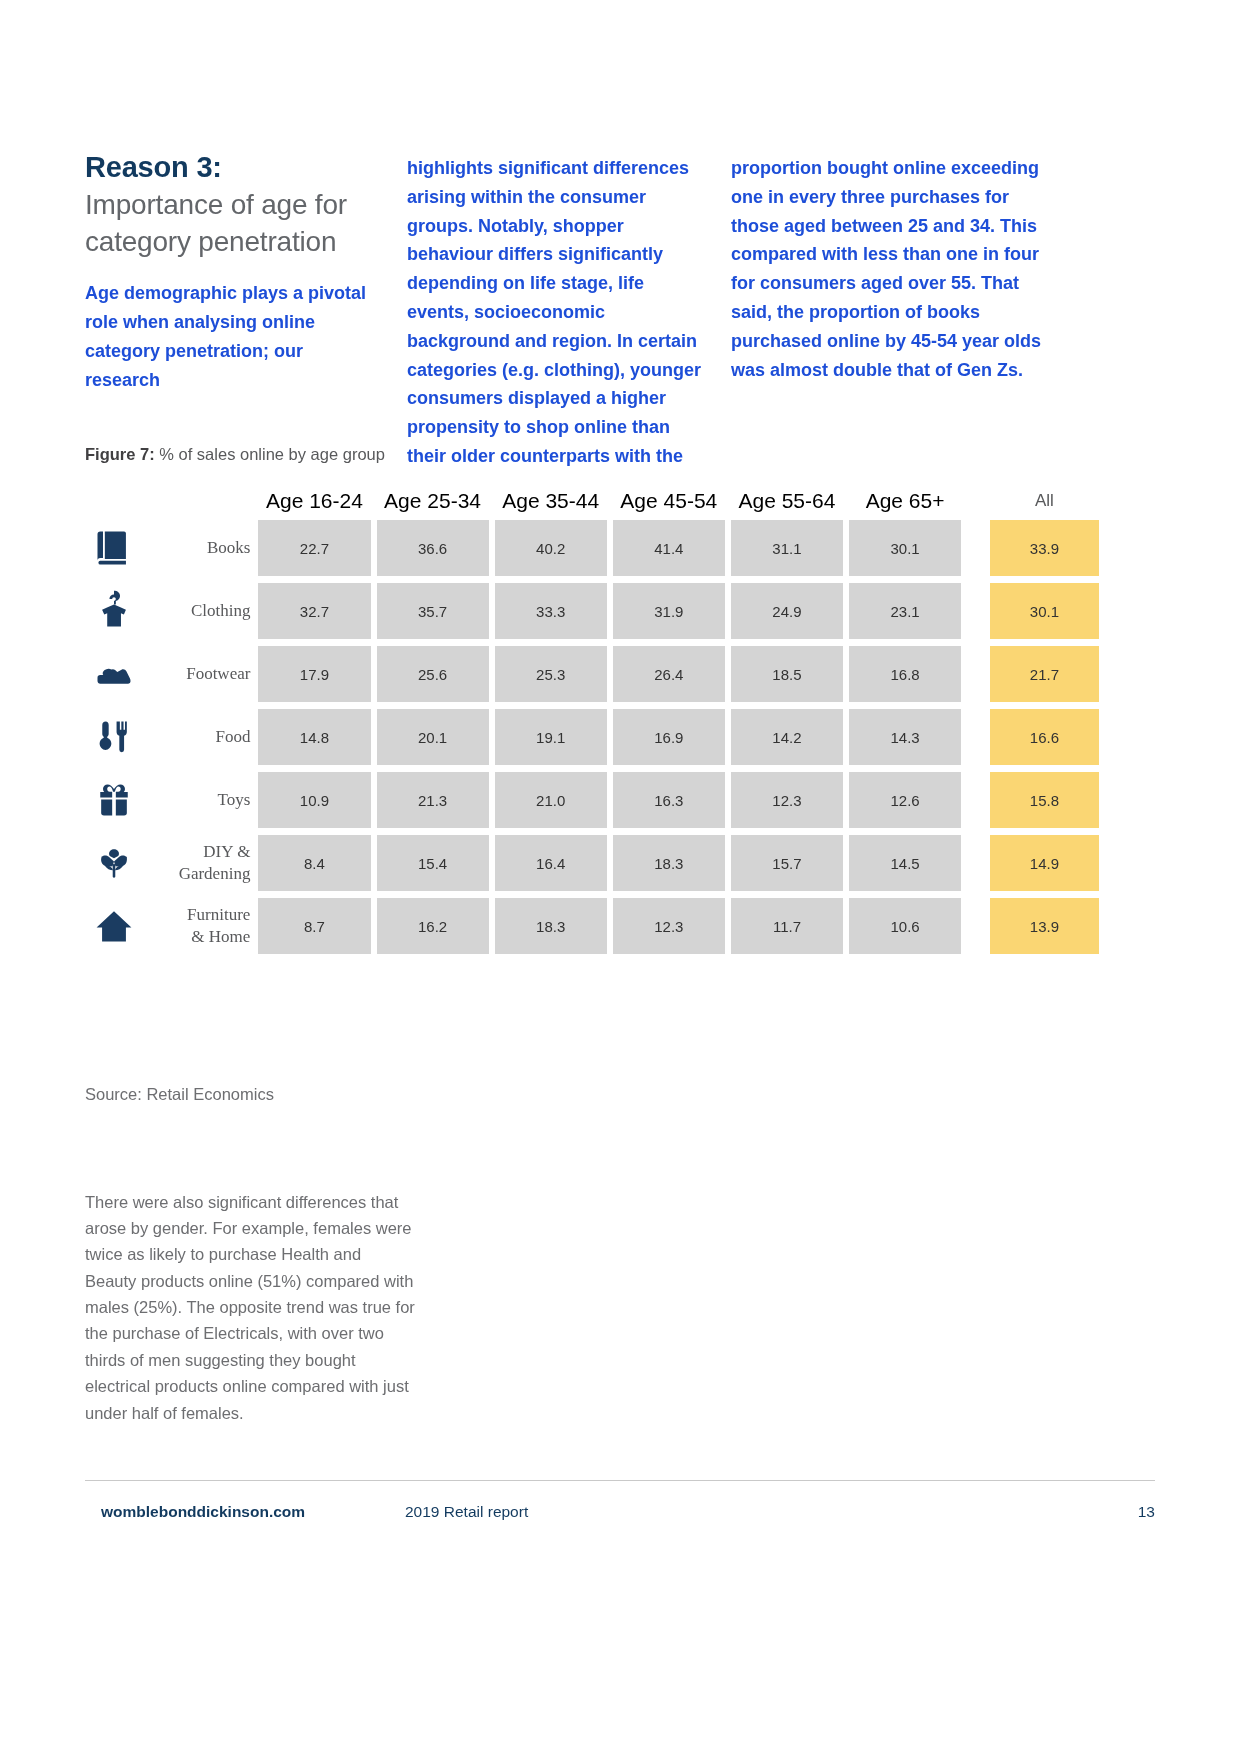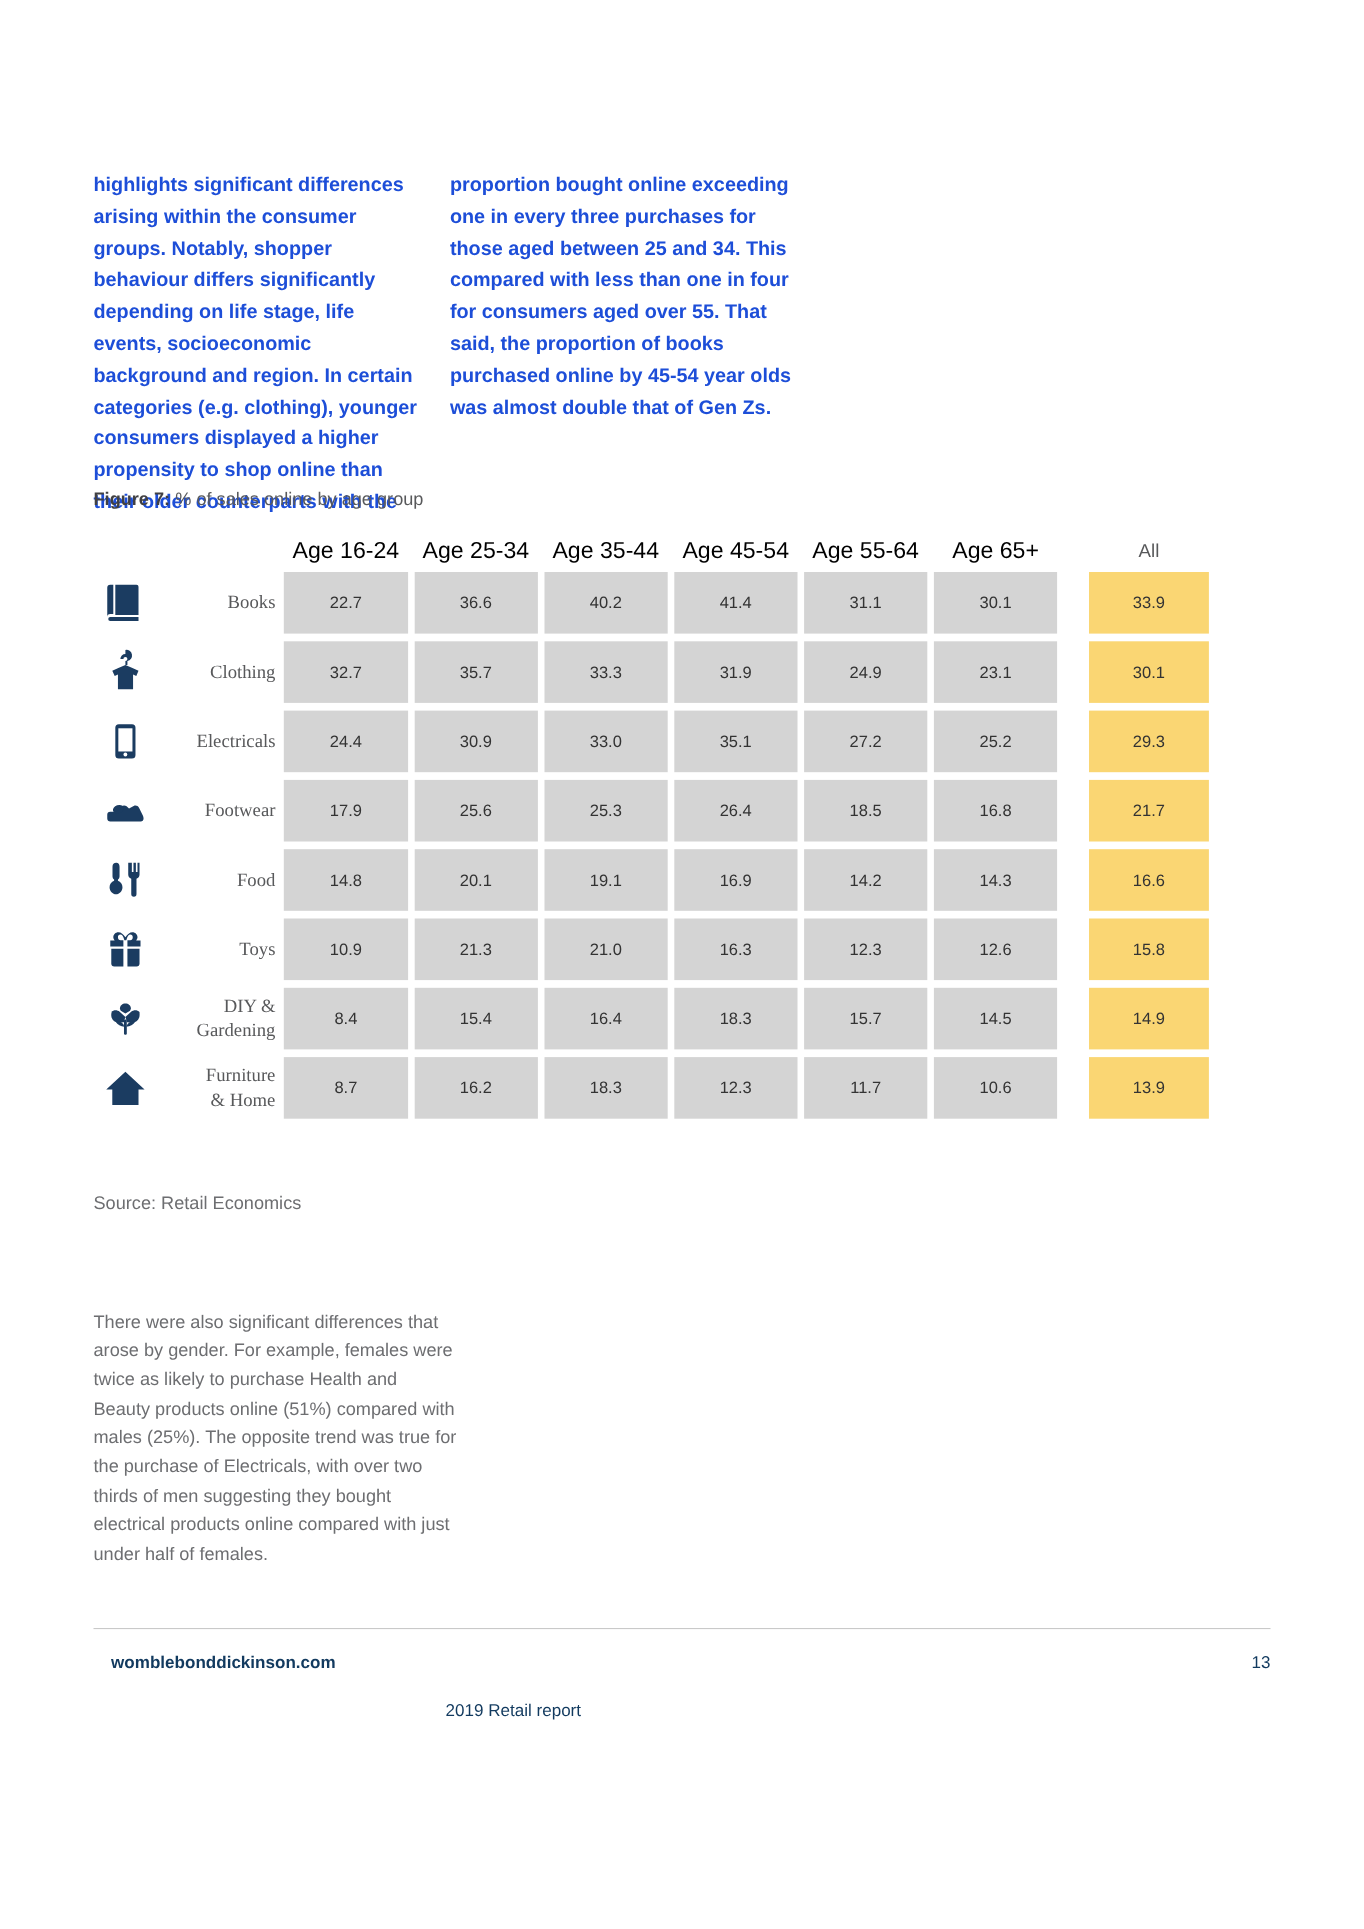--- a/index.html
+++ b/index.html
@@ -178,29 +178,34 @@
   }
   .footer {
     position: absolute;
     left: 85px;
     top: 1503px;
     width: 1070px;
     font-size: 15.5px;
     color: #123a5f;
   }
   .footer .site { font-weight: bold; position: absolute; left: 16px; top: 0; }
-  .footer .report { position: absolute; left: 320px; top: 0; margin-top: 44px; }
+  .footer .report { position: absolute; left: 320px; top: 0; }
   .footer .pageno { position: absolute; right: 0; top: 0; }
 </style>
 </head>
 <body>
 
 <div class="page">
 
   <div class="intro">
+    <div class="col col-1">
+      <div class="reason-kicker">Reason 3:</div>
+      <div class="reason-title">Importance of age for category penetration</div>
+      <p class="intro-body">Age demographic plays a pivotal role when analysing online category penetration; our research</p>
+    </div>
     <div class="col col-2">
       <p class="intro-body">highlights significant differences arising within the consumer groups. Notably, shopper behaviour differs significantly depending on life stage, life events, socioeconomic background and region. In certain categories (e.g. clothing), younger consumers displayed a higher propensity to shop online than their older counterparts with the</p>
     </div>
     <div class="col col-3">
       <p class="intro-body">proportion bought online exceeding one in every three purchases for those aged between 25 and 34. This compared with less than one in four for consumers aged over 55. That said, the proportion of books purchased online by 45-54 year olds was almost double that of Gen Zs.</p>
     </div>
   </div>
 
   <div class="figure-caption">
     <b>Figure 7:</b><span> % of sales online by age group</span>
@@ -263,42 +268,20 @@
             <td class="cell">24.9</td>
             <td class="cell">23.1</td>
             <td class="spacer-col"></td>
             <td class="cell all">30.1</td>
           </tr>
           <tr>
             <td class="rowlabel">
               <div class="rowlabel-inner">
                 <span class="icon-box">
                   <svg width="44" height="44" viewBox="0 0 48 48" fill="#1b3c61" aria-hidden="true">
-                    <rect x="14" y="7" width="20" height="34" rx="3.5"></rect>
-                    <rect x="17" y="11" width="14" height="23" fill="#ffffff"></rect>
-                    <circle cx="24" cy="37" r="1.9" fill="#ffffff"></circle>
-                  </svg>
-                </span>
-                <span class="cat-name">Electricals</span>
-              </div>
-            </td>
-            <td class="cell">24.4</td>
-            <td class="cell">30.9</td>
-            <td class="cell">33.0</td>
-            <td class="cell">35.1</td>
-            <td class="cell">27.2</td>
-            <td class="cell">25.2</td>
-            <td class="spacer-col"></td>
-            <td class="cell all">29.3</td>
-          </tr>
-          <tr>
-            <td class="rowlabel">
-              <div class="rowlabel-inner">
-                <span class="icon-box">
-                  <svg width="44" height="44" viewBox="0 0 48 48" fill="#1b3c61" aria-hidden="true">
                     <path d="M6 28c0-2 1-3 3-3h6l5-5c1.5-1.5 3.6-1.6 5.2-.3l2.4 2 4.6-2.4c2-1 4.3-.2 5.3 1.8l3.8 7.6c.6 1.3.7 2.2.7 3.3 0 1.5-1.2 2.7-2.7 2.7H9c-1.7 0-3-1.3-3-3v-2.7z"></path>
                     <ellipse cx="17" cy="22.5" rx="5.5" ry="4" transform="rotate(-18 17 22.5)"></ellipse>
                   </svg>
                 </span>
                 <span class="cat-name">Footwear</span>
               </div>
             </td>
             <td class="cell">17.9</td>
             <td class="cell">25.6</td>
             <td class="cell">25.3</td>

